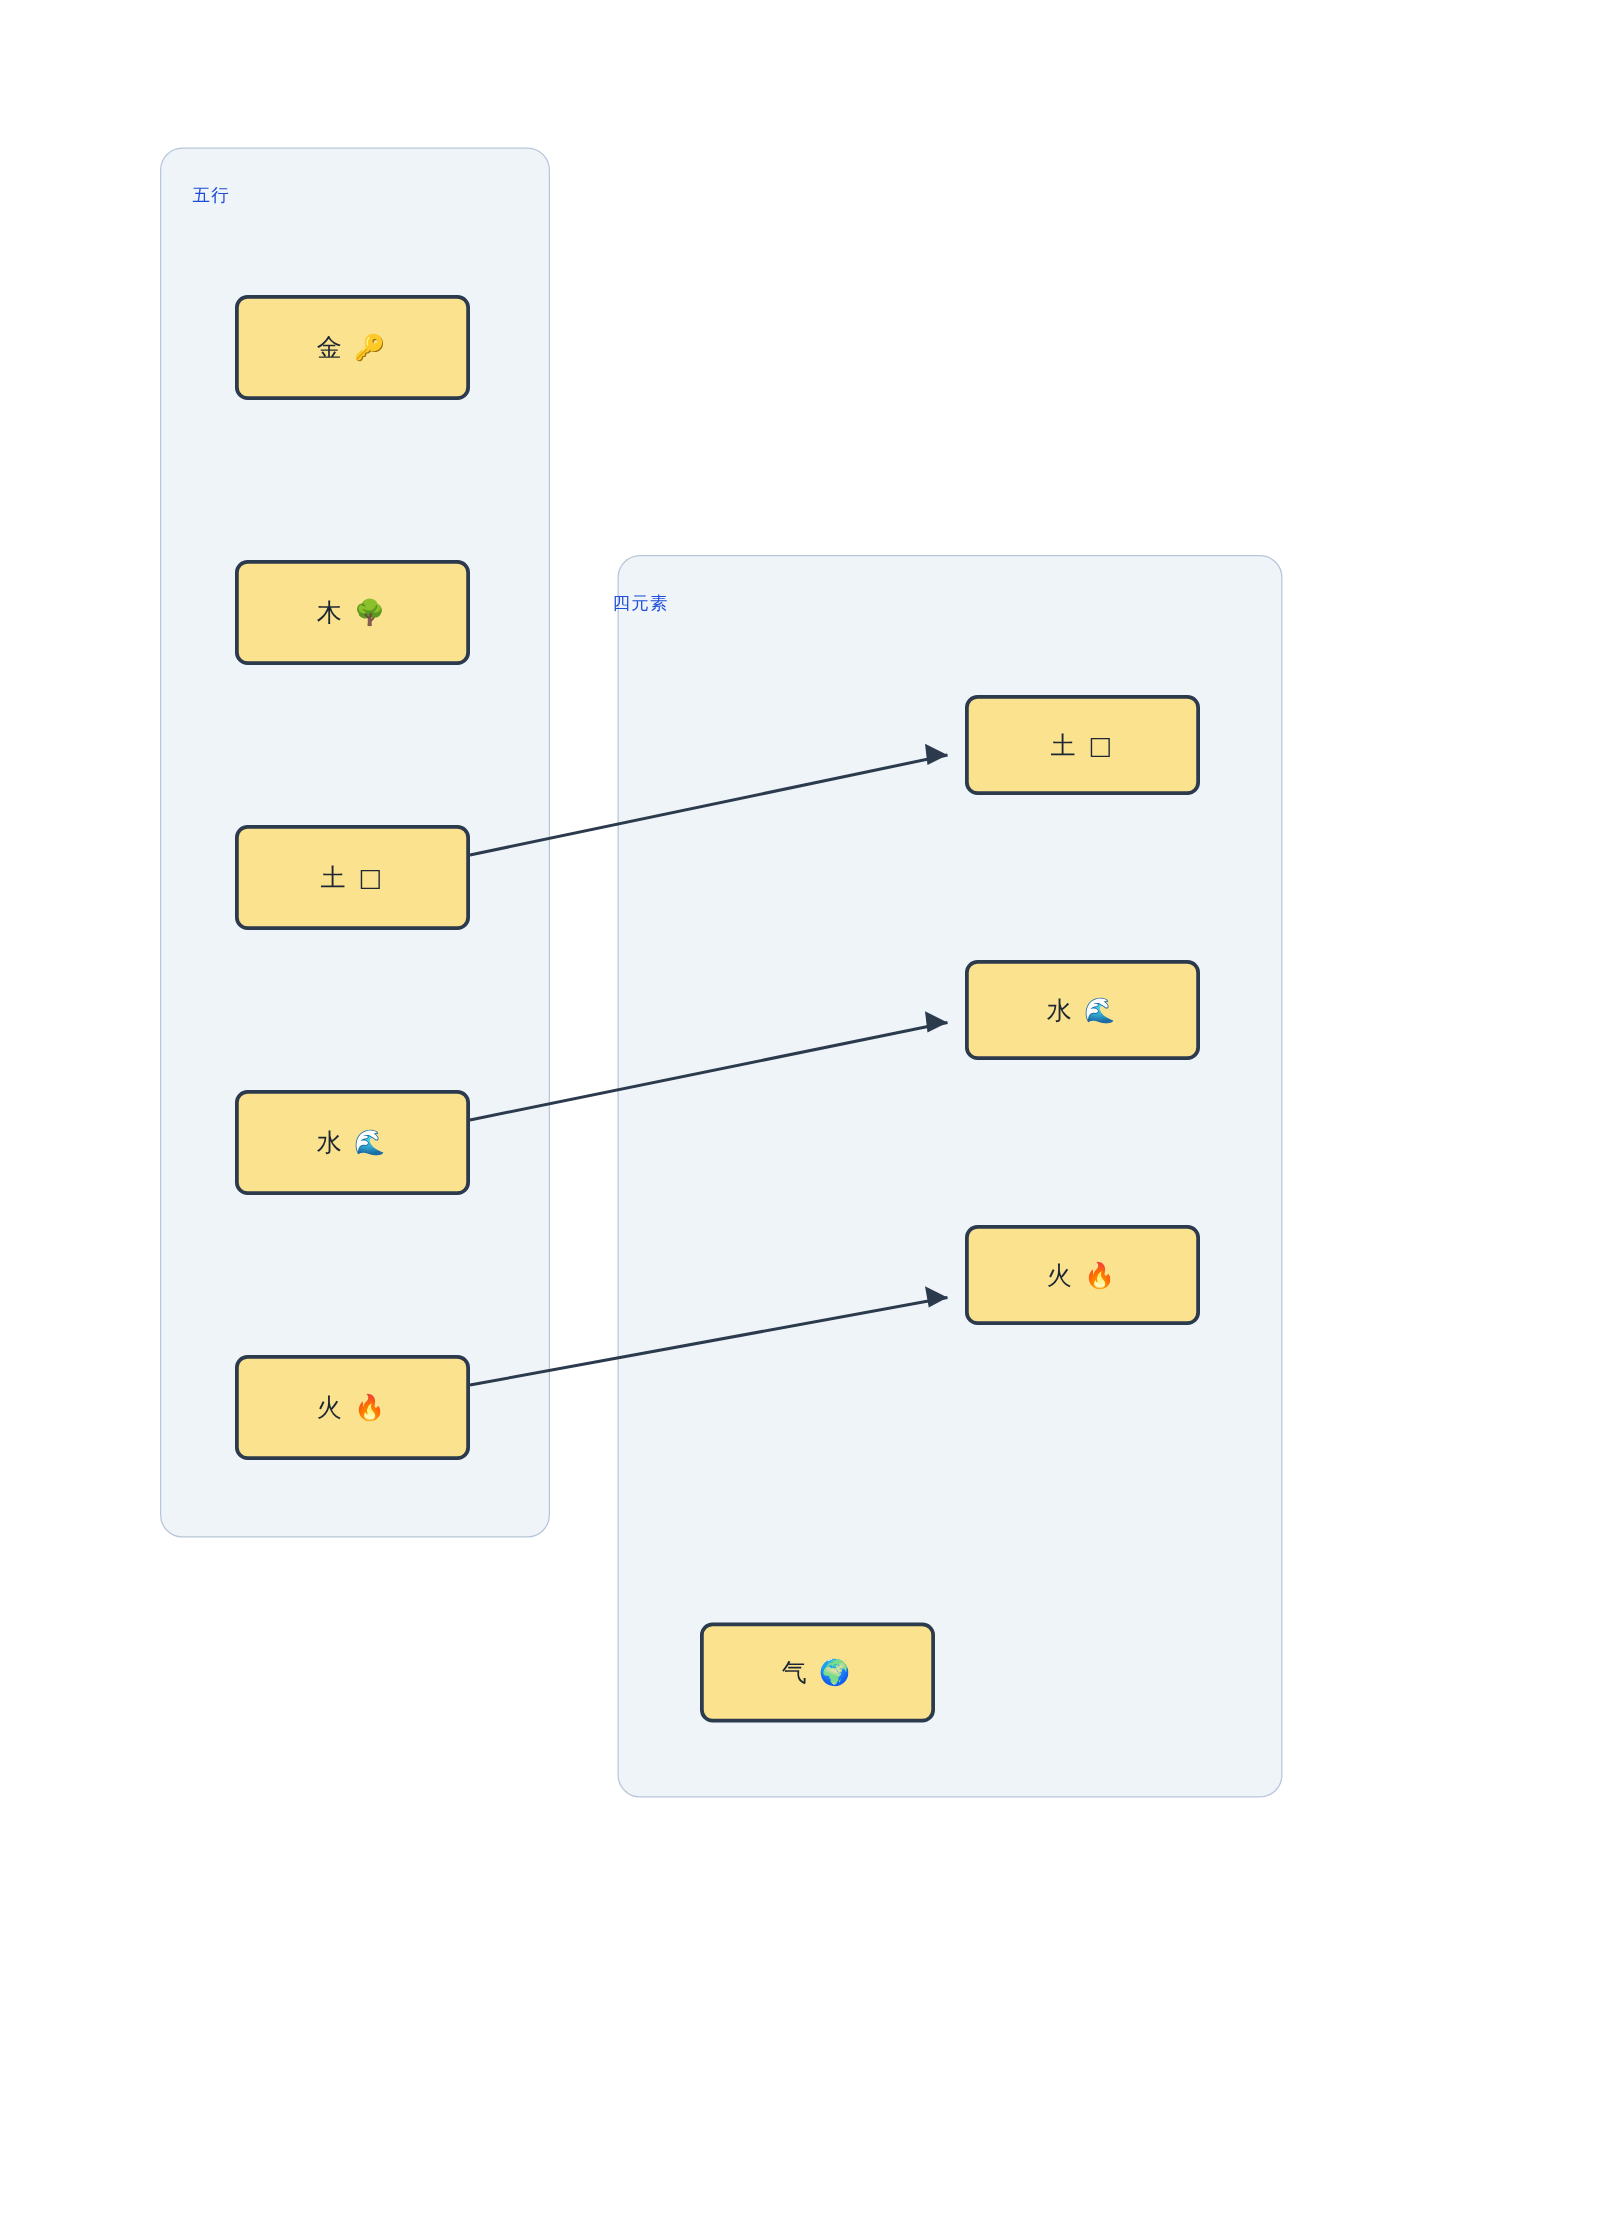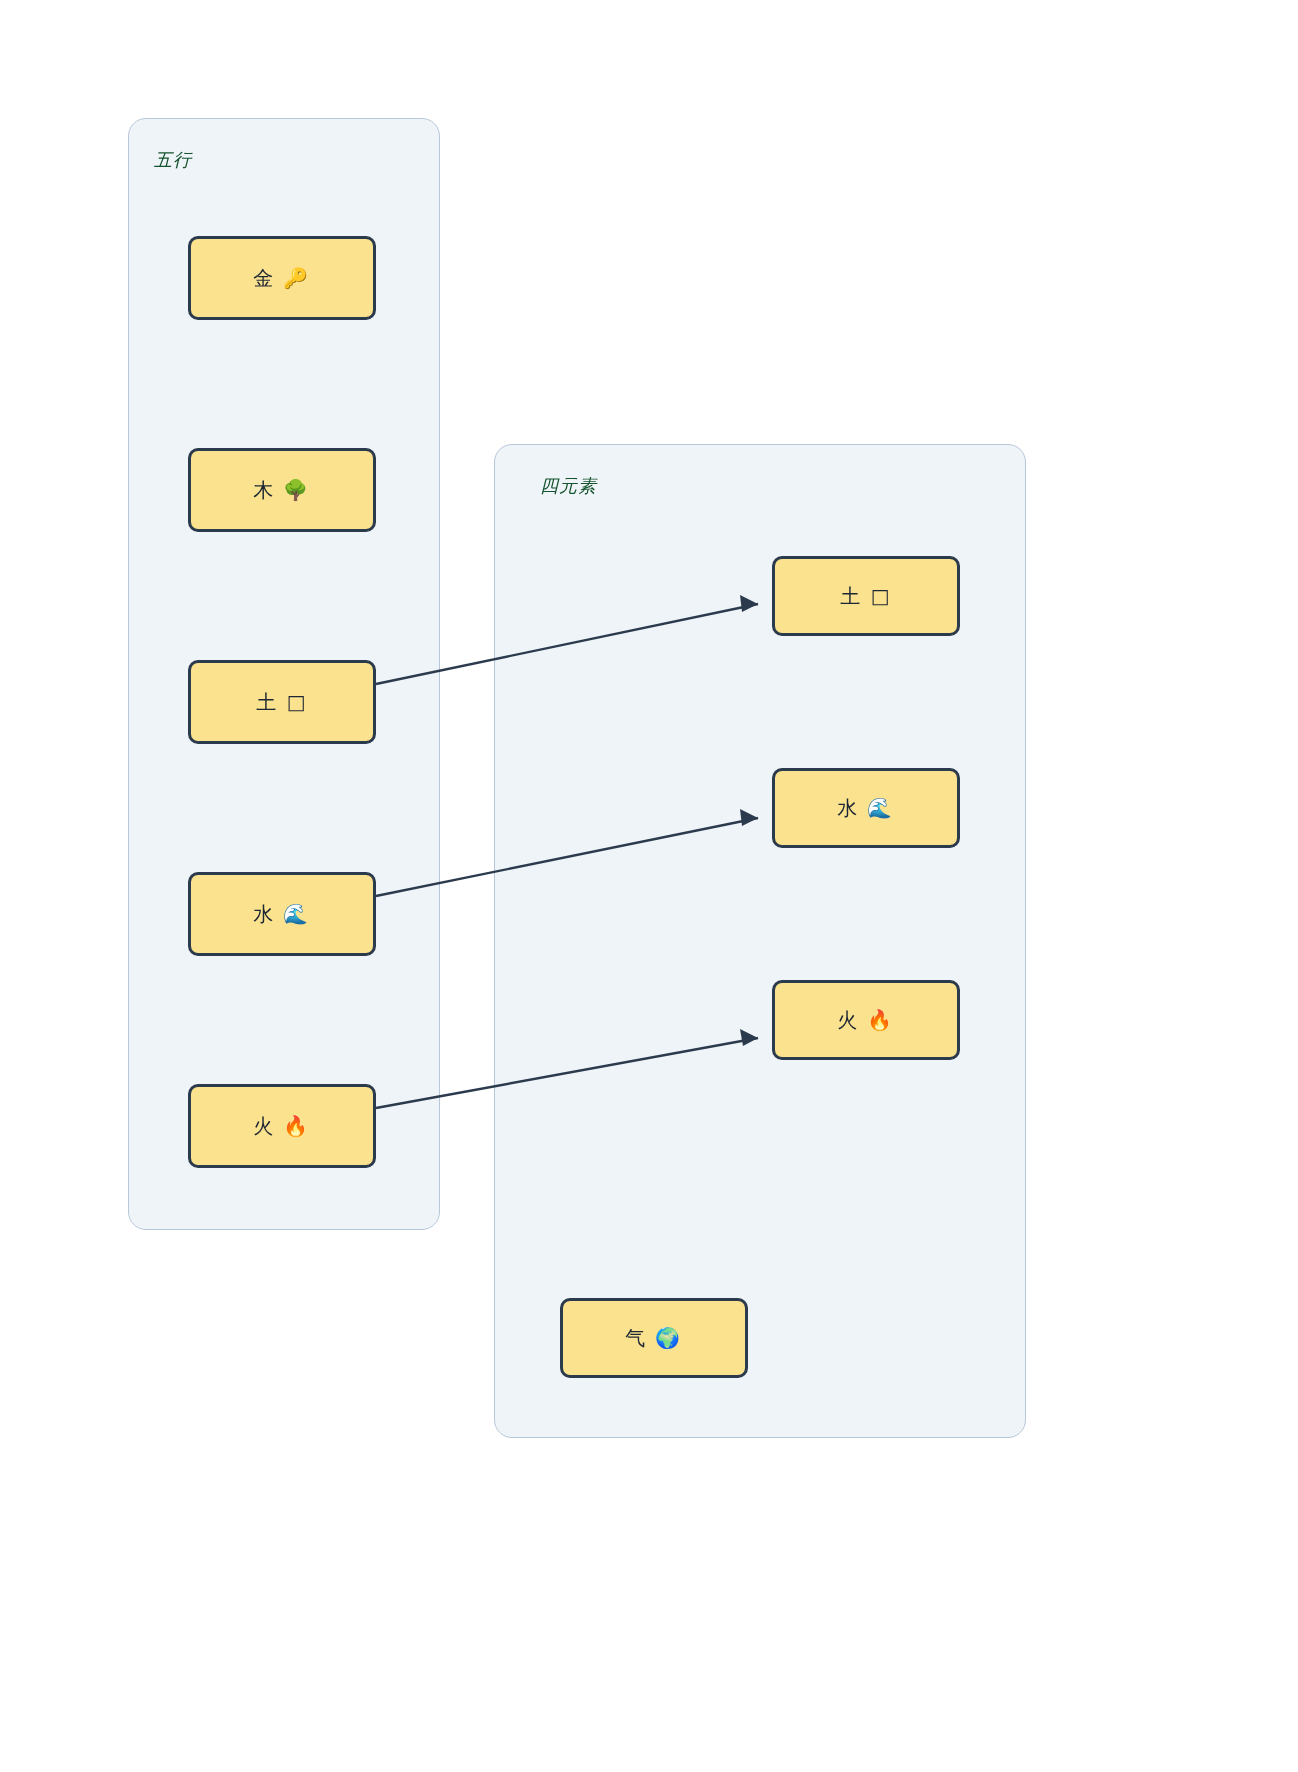--- a/index.html
+++ b/index.html
@@ -22,25 +22,24 @@
   .cluster {
     position: absolute;
     background: #eff4f8;
     border: 1.6px solid #b8c6da;
     border-radius: 18px;
     box-sizing: border-box;
   }
   .cluster-label {
     position: absolute;
     font-family: "DejaVu Serif", "Liberation Serif", serif;
-    font-size: 18px;
-    color: #14532d;
+    font-size: 14px;
+    color: #1d4ed8;
     letter-spacing: 1px;
     white-space: nowrap;
-    font-style: italic;
   }
 
   
   .node {
     position: absolute;
     background: #fbe28f;
     border: 3px solid #2b3a4d;
     border-radius: 10px;
     box-sizing: border-box;
     display: flex;
@@ -77,21 +76,21 @@
 </style>
 </head>
 <body>
 
 <div id="canvas">
 
   <div class="cluster" id="cluster-wuxing" style="left: 128px; top: 118px; width: 312px; height: 1112px;"></div>
   <div class="cluster-label" id="cluster-wuxing-label" style="left: 154px; top: 148px;">五行</div>
 
   <div class="cluster" id="cluster-siyuansu" style="left: 494px; top: 444px; width: 532px; height: 994px;"></div>
-  <div class="cluster-label" id="cluster-siyuansu-label" style="left: 540px; top: 474px; text-align: center;">四元素</div>
+  <div class="cluster-label" id="cluster-siyuansu-label" style="left: 490px; top: 474px; text-align: center;">四元素</div>
 
   <svg id="edge-layer" viewBox="0 0 1298 1772" xmlns="http://www.w3.org/2000/svg">
     <g>
       <path class="edge-path" id="edge-path-0" d="M 376 684 L 758 604"></path>
       <polygon class="edge-head" id="edge-head-0" points="758,604 740,595 742,612"></polygon>
     </g>
     <g>
       <path class="edge-path" id="edge-path-1" d="M 376 896 L 758 818"></path>
       <polygon class="edge-head" id="edge-head-1" points="758,818 740,809 742,826"></polygon>
     </g>

